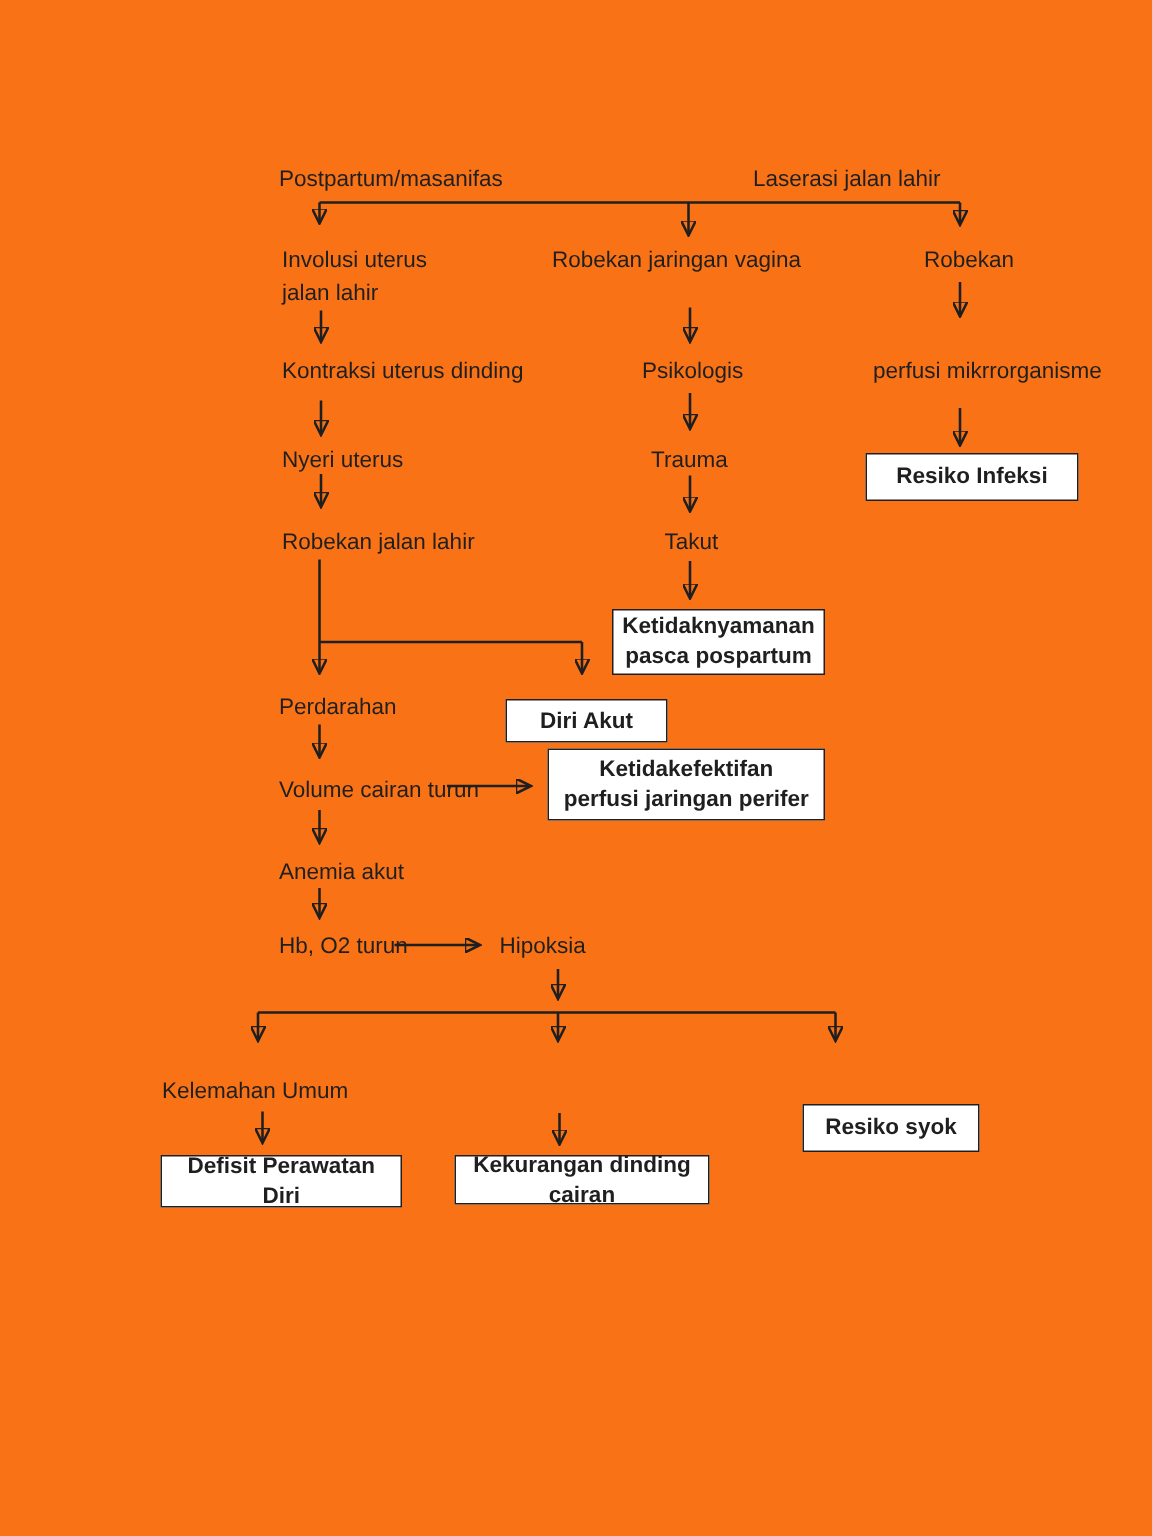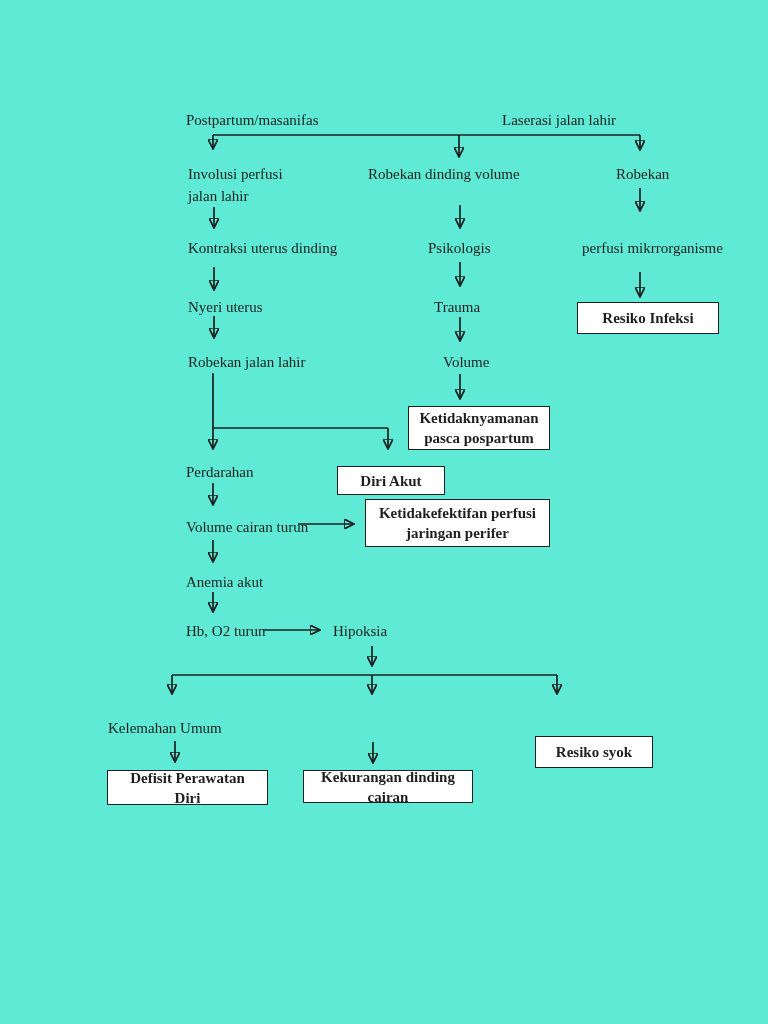--- a/index.html
+++ b/index.html
@@ -1,18 +1,18 @@
 <!DOCTYPE html>
 <html><head>
 <meta charset="utf-8">
 <style>
   html,body{margin:0;padding:0;background:#ffffff;}
   #page{
-    position:relative;width:768px;height:1024px;background:#5eead4;overflow:hidden;
-    font-family:Liberation Serif, serif;color:#1f1f1f;
+    position:relative;width:768px;height:1024px;background:#f97316;overflow:hidden;
+    font-family:Liberation Sans, sans-serif;color:#1f1f1f;
   }
   .lbl{
     position:absolute;font-size:15px;line-height:22px;white-space:pre-line;color:#1f1f1f;
   }
   .dxbox{
     position:absolute;border:1.6px solid #1f1f1f;background:#ffffff;
     display:flex;align-items:center;justify-content:center;text-align:center;
     font-weight:bold;font-size:15px;line-height:20px;padding:1px 8px;box-sizing:border-box;
   }
   #connectors{position:absolute;left:0;top:0;width:768px;height:1024px;}
@@ -64,31 +64,31 @@
     <path d="M172,675 V693" marker-end="url(#ah)"></path>
     <path d="M372,675 V693" marker-end="url(#ah)"></path>
     <path d="M557,675 V693" marker-end="url(#ah)"></path>
 
     <path d="M175,741 V761" marker-end="url(#ah)"></path>
     <path d="M373,742 V762" marker-end="url(#ah)"></path>
   </svg>
 
   <div class="lbl" style="left:186px;top:109px">Postpartum/masanifas</div>
   <div class="lbl" style="left:502px;top:109px">Laserasi jalan lahir</div>
-  <div class="lbl" style="left:188px;top:163px">Involusi perfusi
+  <div class="lbl" style="left:188px;top:163px">Involusi uterus
 jalan lahir</div>
-  <div class="lbl" style="left:368px;top:163px">Robekan dinding volume</div>
+  <div class="lbl" style="left:368px;top:163px">Robekan jaringan vagina</div>
   <div class="lbl" style="left:616px;top:163px">Robekan</div>
   <div class="lbl" style="left:188px;top:237px">Kontraksi uterus dinding</div>
   <div class="lbl" style="left:428px;top:237px">Psikologis</div>
   <div class="lbl" style="left:582px;top:237px">perfusi mikrrorganisme</div>
   <div class="lbl" style="left:188px;top:296px">Nyeri uterus</div>
   <div class="lbl" style="left:434px;top:296px">Trauma</div>
   <div class="lbl" style="left:188px;top:351px">Robekan jalan lahir</div>
-  <div class="lbl" style="left:443px;top:351px">Volume</div>
+  <div class="lbl" style="left:443px;top:351px">Takut</div>
   <div class="lbl" style="left:186px;top:461px">Perdarahan</div>
   <div class="lbl" style="left:186px;top:516px">Volume cairan turun</div>
   <div class="lbl" style="left:186px;top:571px">Anemia akut</div>
   <div class="lbl" style="left:186px;top:620px">Hb, O2 turun</div>
   <div class="lbl" style="left:333px;top:620px">Hipoksia</div>
   <div class="lbl" style="left:108px;top:717px">Kelemahan Umum</div>
 
   <div class="dxbox" style="left:577px;top:302px;width:142px;height:32px">Resiko Infeksi</div>
   <div class="dxbox" style="left:408px;top:406px;width:142px;height:44px">Ketidaknyamanan pasca pospartum</div>
   <div class="dxbox" style="left:337px;top:466px;width:108px;height:29px">Diri Akut</div>

